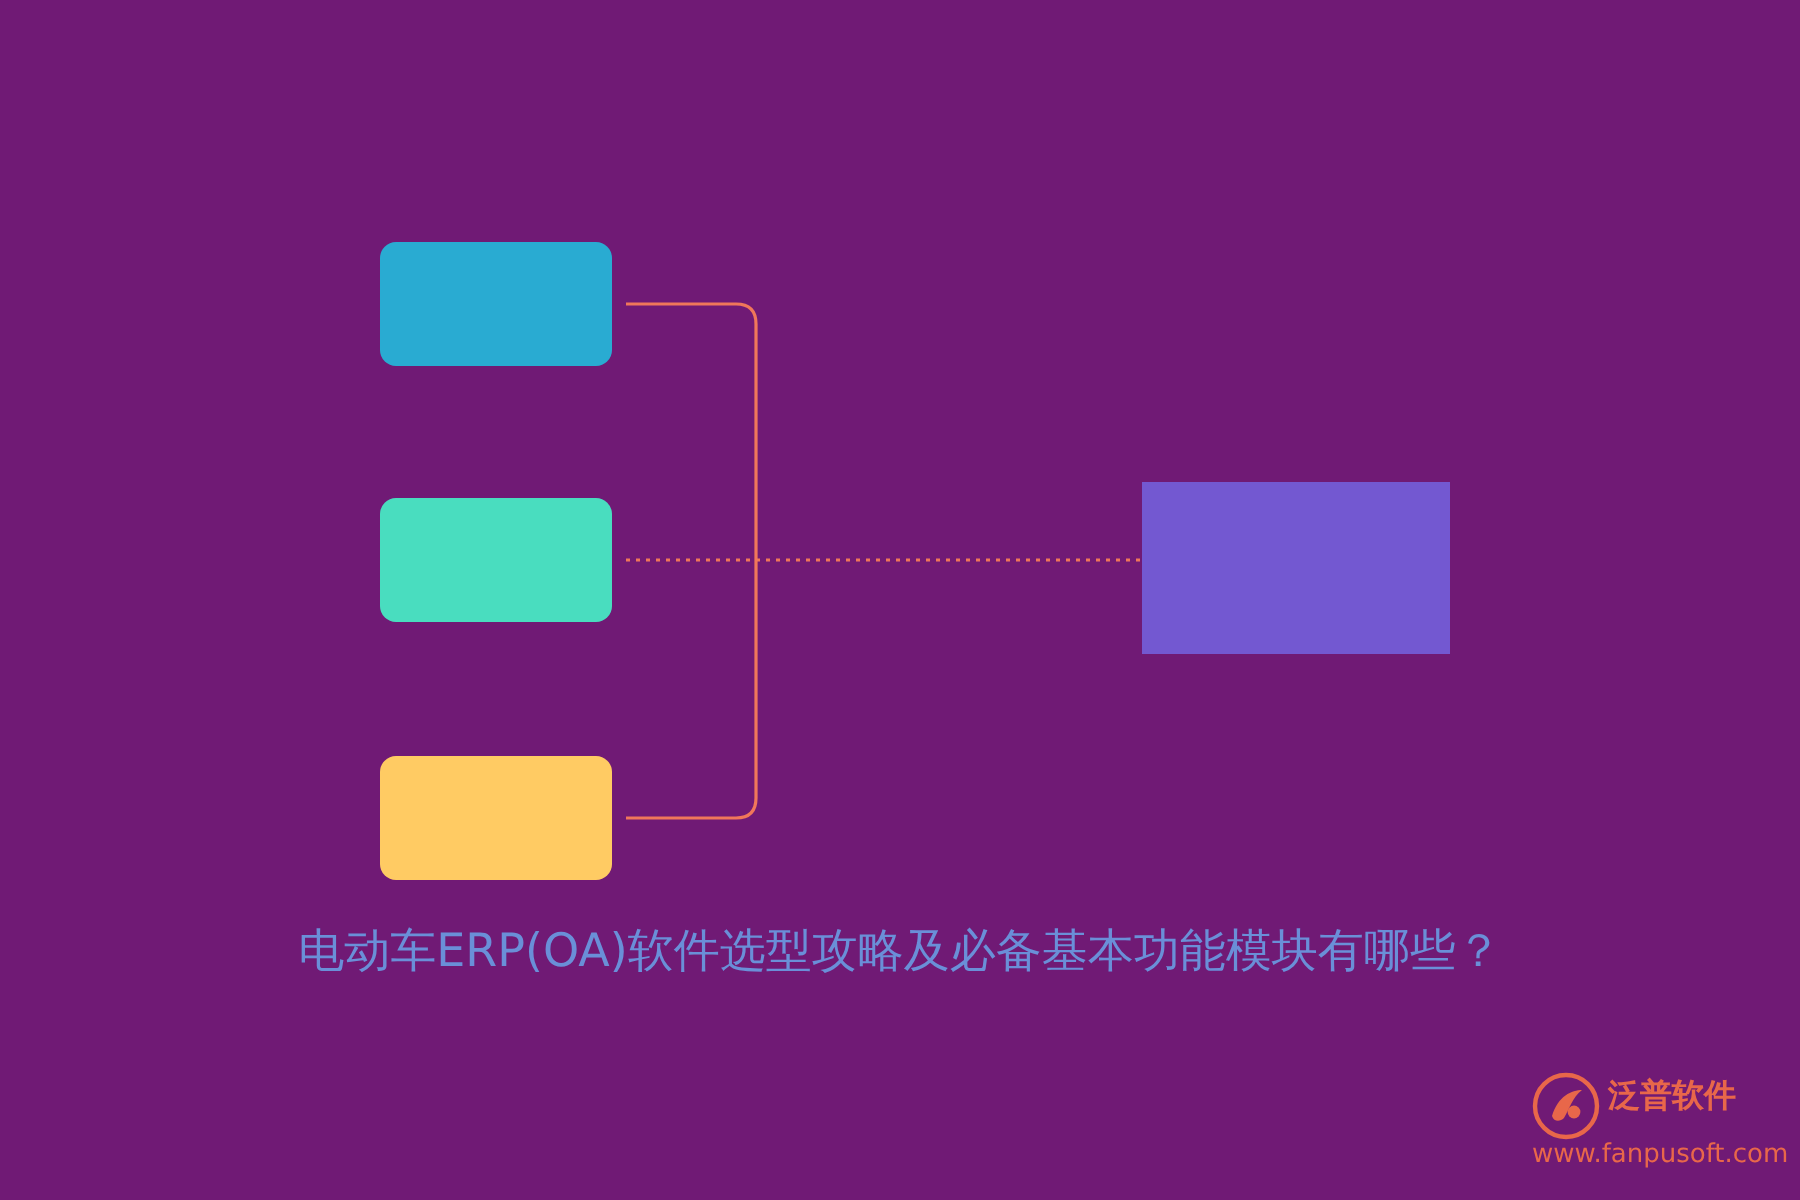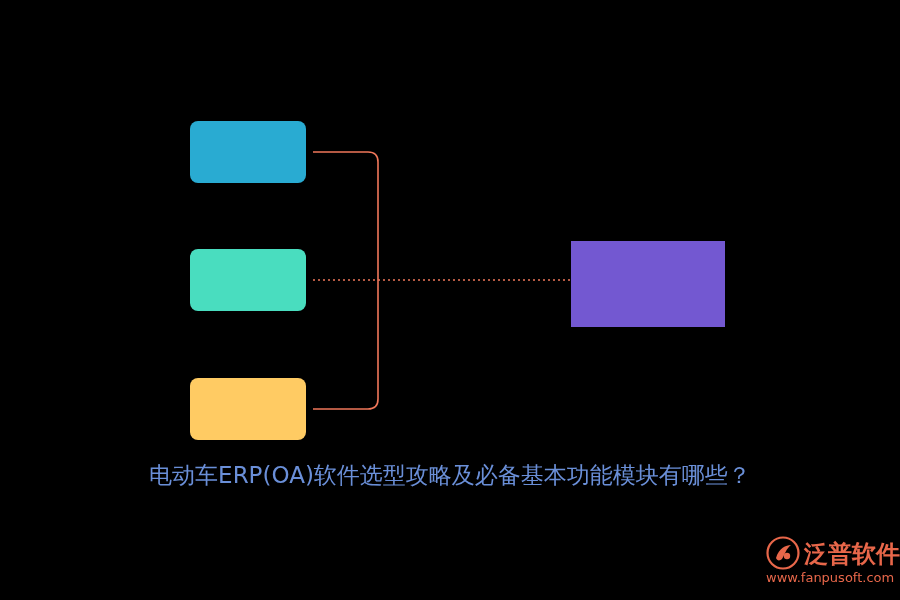--- a/index.html
+++ b/index.html
@@ -10,21 +10,21 @@
     width: 900px;
     height: 600px;
     background: #ffffff;
     font-family: "Liberation Sans", sans-serif;
     overflow: hidden;
   }
   #stage {
     position: relative;
     width: 900px;
     height: 600px;
-    background: #000000;
+    background: #701a75;
   }
   .node {
     position: absolute;
     border-radius: 8px;
   }
   .node.sharp {
     border-radius: 0;
   }
   #node-blue {
     left: 190px;
@@ -86,21 +86,21 @@
     left: 0px;
     top: 2px;
     width: 34px;
     height: 34px;
   }
   #wm-brand {
     position: absolute;
     left: 38px;
     top: 4px;
     font-family: Liberation Sans, sans-serif;
-    font-size: 24px;
+    font-size: 16px;
     font-weight: bold;
     color: #E8674A;
     white-space: nowrap;
   }
   #wm-url {
     position: absolute;
     left: 0px;
     top: 36px;
     font-family: "DejaVu Sans", sans-serif;
     font-size: 13px;

